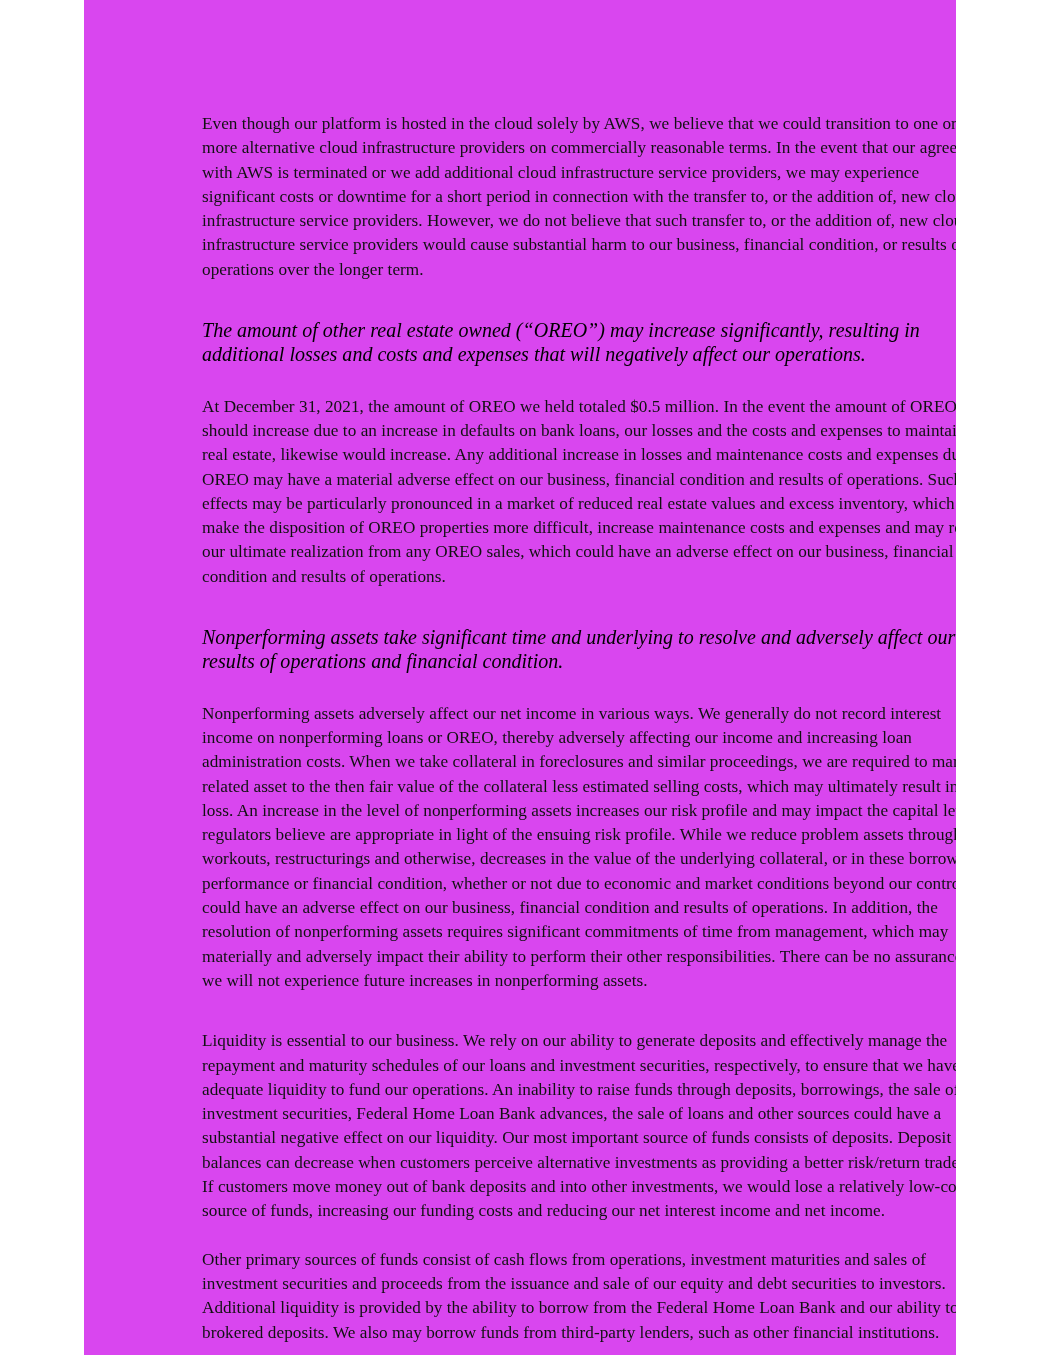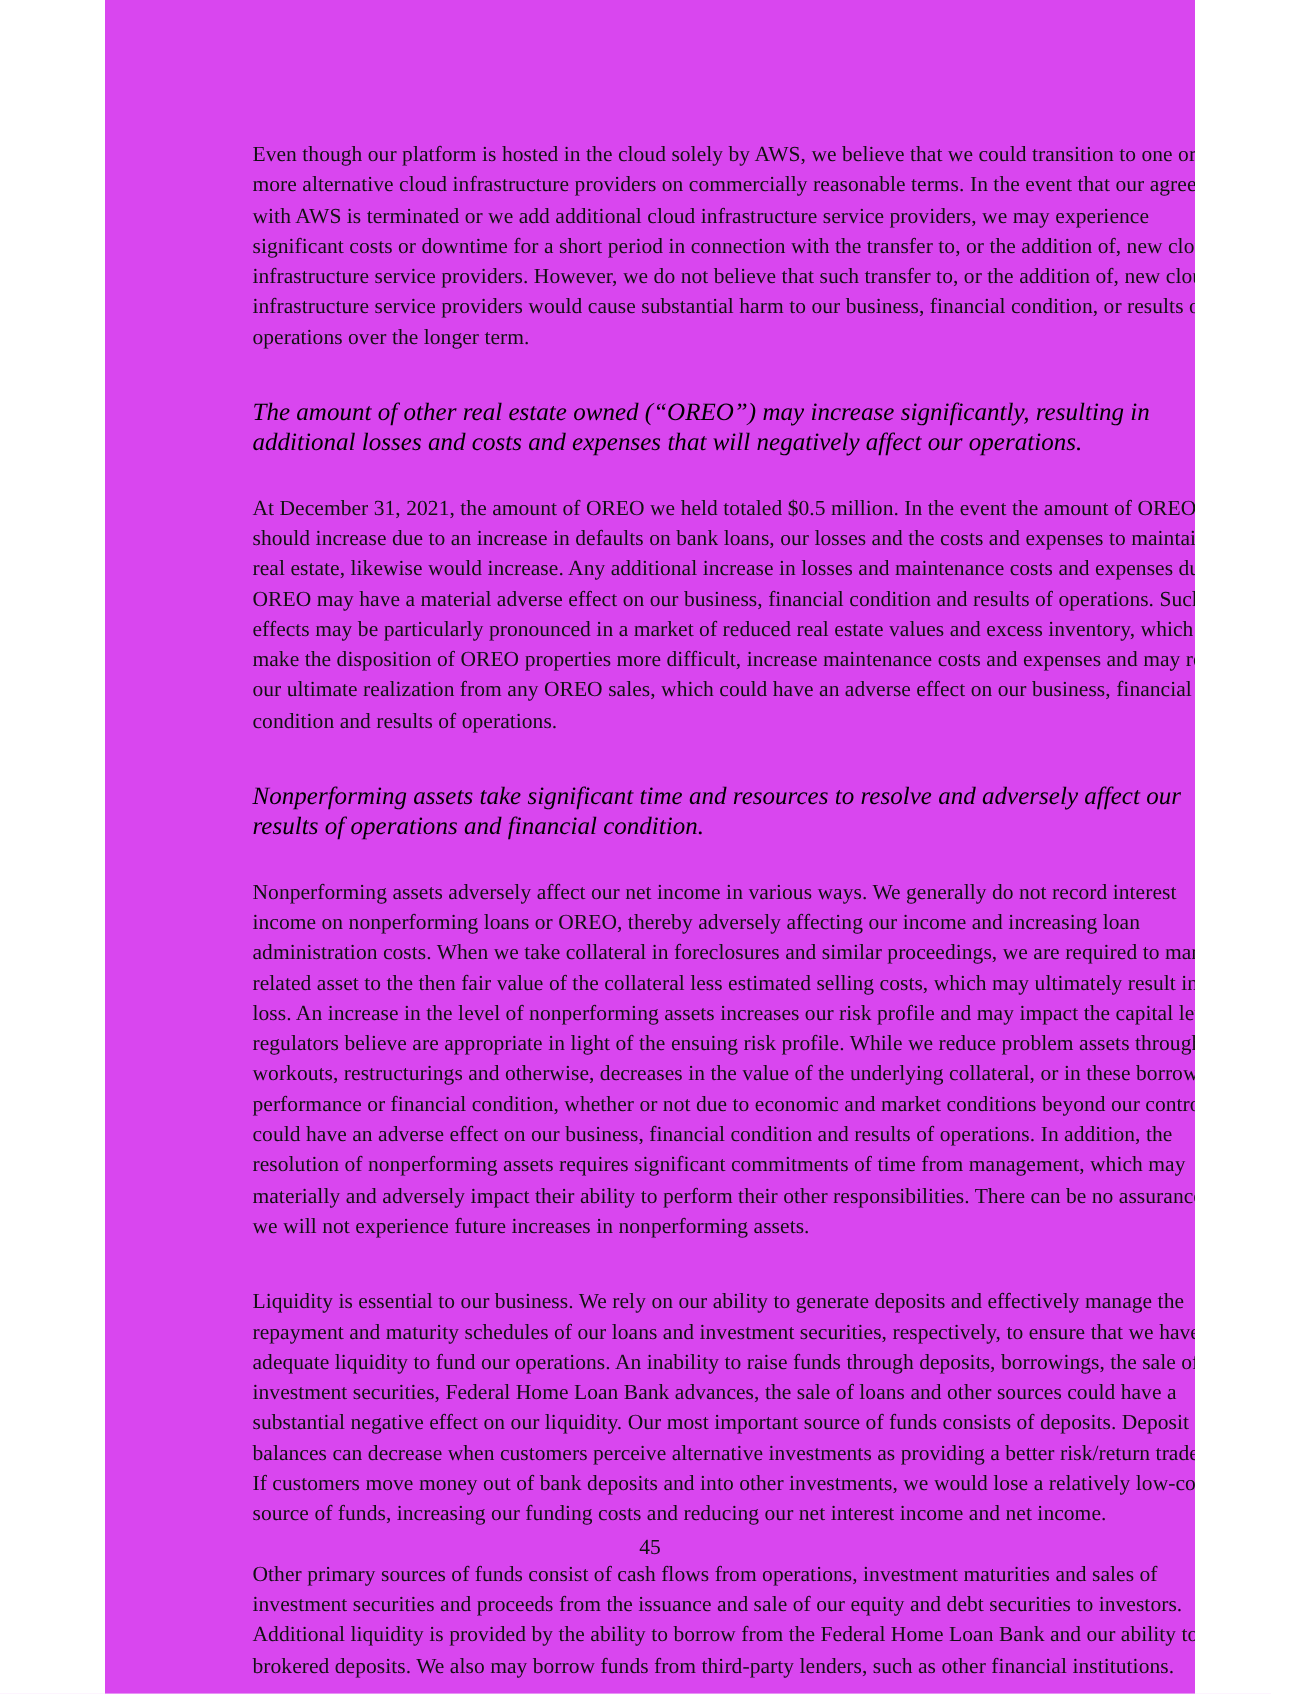--- a/index.html
+++ b/index.html
@@ -73,26 +73,25 @@
   <div class="content">
 
     <p class="body-text">Even though our platform is hosted in the cloud solely by AWS, we believe that we could transition to one or more alternative cloud infrastructure providers on commercially reasonable terms. In the event that our agreement with AWS is terminated or we add additional cloud infrastructure service providers, we may experience significant costs or downtime for a short period in connection with the transfer to, or the addition of, new cloud infrastructure service providers. However, we do not believe that such transfer to, or the addition of, new cloud infrastructure service providers would cause substantial harm to our business, financial condition, or results of operations over the longer term.</p>
 
     <div class="section">
       <h2 class="risk-heading">The amount of other real estate owned (“OREO”) may increase significantly, resulting in additional losses and costs and expenses that will negatively affect our operations.</h2>
       <p class="body-text">At December 31, 2021, the amount of OREO we held totaled $0.5 million. In the event the amount of OREO should increase due to an increase in defaults on bank loans, our losses and the costs and expenses to maintain the real estate, likewise would increase. Any additional increase in losses and maintenance costs and expenses due to OREO may have a material adverse effect on our business, financial condition and results of operations. Such effects may be particularly pronounced in a market of reduced real estate values and excess inventory, which may make the disposition of OREO properties more difficult, increase maintenance costs and expenses and may reduce our ultimate realization from any OREO sales, which could have an adverse effect on our business, financial condition and results of operations.</p>
     </div>
 
     <div class="section">
-      <h2 class="risk-heading">Nonperforming assets take significant time and resources to resolve and adversely affect our results of operations and financial condition.</h2>
+      <h2 class="risk-heading">Nonperforming assets take significant time and underlying to resolve and adversely affect our results of operations and financial condition.</h2>
       <p class="body-text">Nonperforming assets adversely affect our net income in various ways. We generally do not record interest income on nonperforming loans or OREO, thereby adversely affecting our income and increasing loan administration costs. When we take collateral in foreclosures and similar proceedings, we are required to mark the related asset to the then fair value of the collateral less estimated selling costs, which may ultimately result in a loss. An increase in the level of nonperforming assets increases our risk profile and may impact the capital levels regulators believe are appropriate in light of the ensuing risk profile. While we reduce problem assets through loan workouts, restructurings and otherwise, decreases in the value of the underlying collateral, or in these borrowers’ performance or financial condition, whether or not due to economic and market conditions beyond our control, could have an adverse effect on our business, financial condition and results of operations. In addition, the resolution of nonperforming assets requires significant commitments of time from management, which may materially and adversely impact their ability to perform their other responsibilities. There can be no assurance that we will not experience future increases in nonperforming assets.</p>
     </div>
 
     <div class="section">
       <p class="body-text">Liquidity is essential to our business. We rely on our ability to generate deposits and effectively manage the repayment and maturity schedules of our loans and investment securities, respectively, to ensure that we have adequate liquidity to fund our operations. An inability to raise funds through deposits, borrowings, the sale of our investment securities, Federal Home Loan Bank advances, the sale of loans and other sources could have a substantial negative effect on our liquidity. Our most important source of funds consists of deposits. Deposit balances can decrease when customers perceive alternative investments as providing a better risk/return tradeoff. If customers move money out of bank deposits and into other investments, we would lose a relatively low-cost source of funds, increasing our funding costs and reducing our net interest income and net income.</p>
       <p class="body-text">Other primary sources of funds consist of cash flows from operations, investment maturities and sales of investment securities and proceeds from the issuance and sale of our equity and debt securities to investors. Additional liquidity is provided by the ability to borrow from the Federal Home Loan Bank and our ability to raise brokered deposits. We also may borrow funds from third-party lenders, such as other financial institutions.</p>
     </div>
 
   </div>
 
-  <div class="page-number">45</div>
 
 </div>
 
 </body></html>

